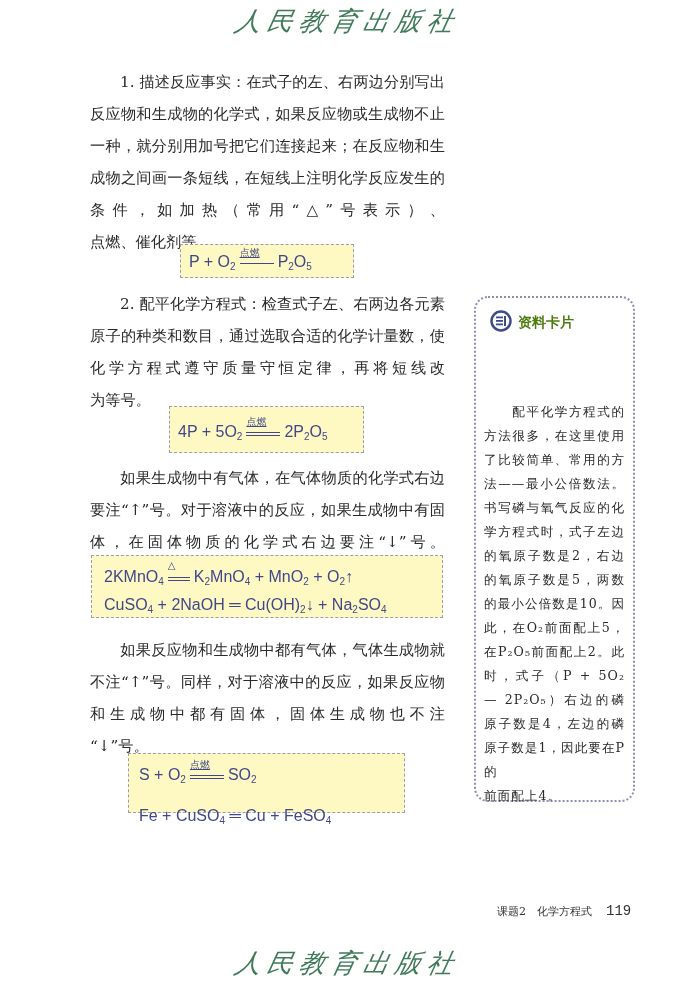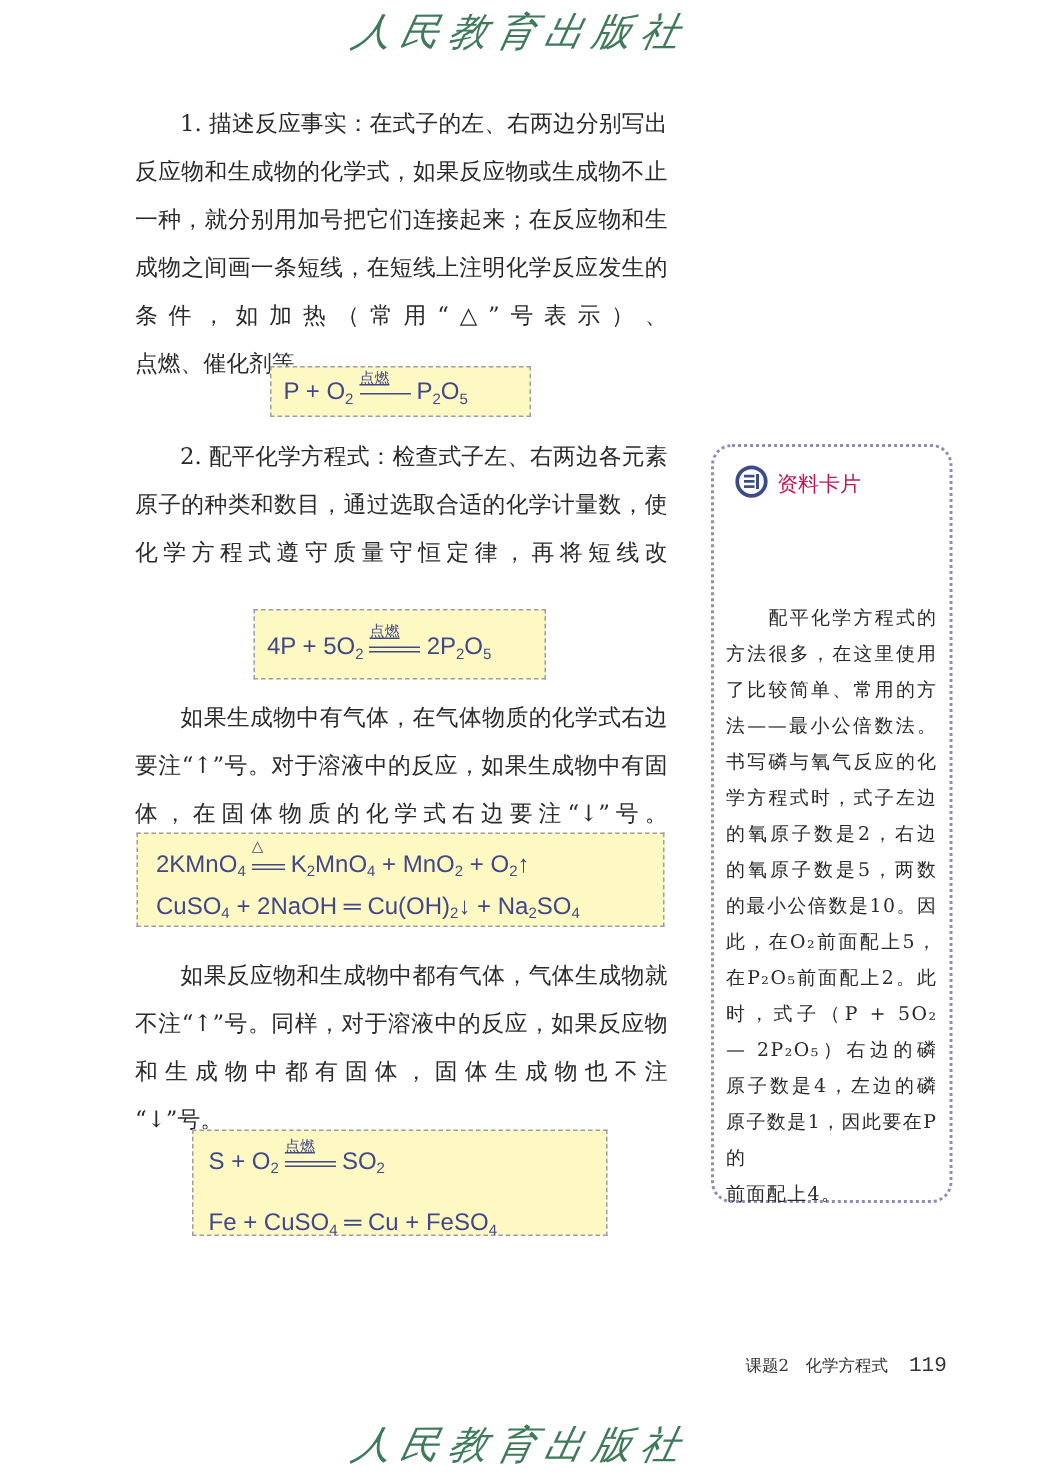--- a/index.html
+++ b/index.html
@@ -32,57 +32,57 @@
     vertical-align:middle;
   }
   .cond .lab { position:absolute; left:0; width:100%; top:-15px; font-size:10px; font-family:"DejaVu Serif",serif; text-decoration:underline; }
   .cond .bar1 { display:block; height:1px; background:#40488a; margin-top:2px; }
   .cond .bar2 { display:block; height:1px; background:#40488a; margin-top:2px; }
   .card {
     position:absolute; left:474px; top:296px; width:161px; height:506px;
     border:2px dotted #8c8fb0; border-radius:14px; box-sizing:border-box;
   }
   .card-head { position:absolute; left:14px; top:12px; display:flex; align-items:center; }
-  .card-head .ttl { font-family:"DejaVu Sans",sans-serif; color:#be185d; font-size:14px; font-weight:normal; margin-left:6px; }
+  .card-head .ttl { font-family:"DejaVu Sans",sans-serif; color:#4d7c0f; font-size:14px; font-weight:bold; margin-left:6px; }
   .card-title { position:absolute; left:0; width:157px; text-align:center; top:42px; font-size:13.5px; font-weight:bold; line-height:24px; }
   .card-body {
     position:absolute; left:8px; width:141px; top:102px; font-size:12.6px; line-height:24px;
     text-align:justify; text-align-last:justify; letter-spacing:1px;
   }
   .card-body .last { display:block; text-align:center; text-align-last:left; }
   .footer { position:absolute; left:497px; top:903px; font-size:11px; color:#333; }
   .footer .num { font-family:Liberation Mono, monospace; font-size:14px; margin-left:14px; }
 </style>
 </head>
 <body>
 
 <div class="logo top">人民教育出版社</div>
 
 <div class="para" style="top:66px;"><span class="indent"></span><span>1. 描述反应事实：在式子的左、右两边分别写出反应物和生成物的化学式，如果反应物或生成物不止一种，就分别用加号把它们连接起来；在反应物和生成物之间画一条短线，在短线上注明化学反应发生的条件，如加热（常用“△”号表示）、</span><span class="last">点燃、催化剂等。</span></div>
 
 <div class="eqbox" style="left:180px; top:244px; width:174px; height:34px;">
   <div class="eqline" style="left:8px; top:8px;"><span>P  +  O</span><span class="sub">2</span><span class="cond"><span class="lab">点燃</span><span class="bar1"></span></span><span>P</span><span class="sub">2</span><span>O</span><span class="sub">5</span></div>
 </div>
 
-<div class="para" style="top:288px;"><span class="indent"></span><span>2. 配平化学方程式：检查式子左、右两边各元素原子的种类和数目，通过选取合适的化学计量数，使化学方程式遵守质量守恒定律，再将短线改</span></div>
+<div class="para" style="top:288px;"><span class="indent"></span><span>2. 配平化学方程式：检查式子左、右两边各元素原子的种类和数目，通过选取合适的化学计量数，使化学方程式遵守质量守恒定律，再将短线改</span><span class="last">为等号。</span></div>
 
 <div class="eqbox" style="left:169px; top:406px; width:195px; height:47px;">
   <div class="eqline" style="left:8px; top:16px;"><span>4P  +  5O</span><span class="sub">2</span><span class="cond"><span class="lab">点燃</span><span class="bar1"></span><span class="bar2"></span></span><span>2P</span><span class="sub">2</span><span>O</span><span class="sub">5</span></div>
 </div>
 
 <div class="para" style="top:462px;"><span class="indent"></span><span>如果生成物中有气体，在气体物质的化学式右边要注“↑”号。对于溶液中的反应，如果生成物中有固体，在固体物质的化学式右边要注“↓”号。</span></div>
 
 <div class="eqbox" style="left:91px; top:555px; width:352px; height:63px;">
   <div class="eqline" style="left:12px; top:12px;"><span>2KMnO</span><span class="sub">4</span><span class="cond" style="width:22px;"><span class="lab" style="text-decoration:none;">△</span><span class="bar1"></span><span class="bar2"></span></span><span>K</span><span class="sub">2</span><span>MnO</span><span class="sub">4</span><span>  +  MnO</span><span class="sub">2</span><span>  +  O</span><span class="sub">2</span><span>↑</span></div>
   <div class="eqline" style="left:12px; top:40px;"><span>CuSO</span><span class="sub">4</span><span>  +  2NaOH  ═  Cu(OH)</span><span class="sub">2</span><span>↓  +  Na</span><span class="sub">2</span><span>SO</span><span class="sub">4</span></div>
 </div>
 
 <div class="para" style="top:634px;"><span class="indent"></span><span>如果反应物和生成物中都有气体，气体生成物就不注“↑”号。同样，对于溶液中的反应，如果反应物和生成物中都有固体，固体生成物也不注</span><span class="last">“↓”号。</span></div>
 
-<div class="eqbox" style="left:128px; top:753px; width:277px; height:71px;">
+<div class="eqbox" style="left:128px; top:753px; width:277px; height:60px;">
   <div class="eqline" style="left:10px; top:12px;"><span>S  +  O</span><span class="sub">2</span><span class="cond"><span class="lab">点燃</span><span class="bar1"></span><span class="bar2"></span></span><span>SO</span><span class="sub">2</span></div>
   <div class="eqline" style="left:10px; top:38px;margin-top:15px;"><span>Fe  +  CuSO</span><span class="sub">4</span><span>  ═  Cu  +  FeSO</span><span class="sub">4</span></div>
 </div>
 
 <div class="card">
   <div class="card-head">
     <span>
       <svg width="22" height="22" viewBox="0 0 22 22">
           <circle cx="11" cy="11" r="9.5" fill="none" stroke="#3e4b8a" stroke-width="2.5"></circle>
           <rect x="6" y="6.5" width="7" height="1.8" fill="#3e4b8a"></rect>

